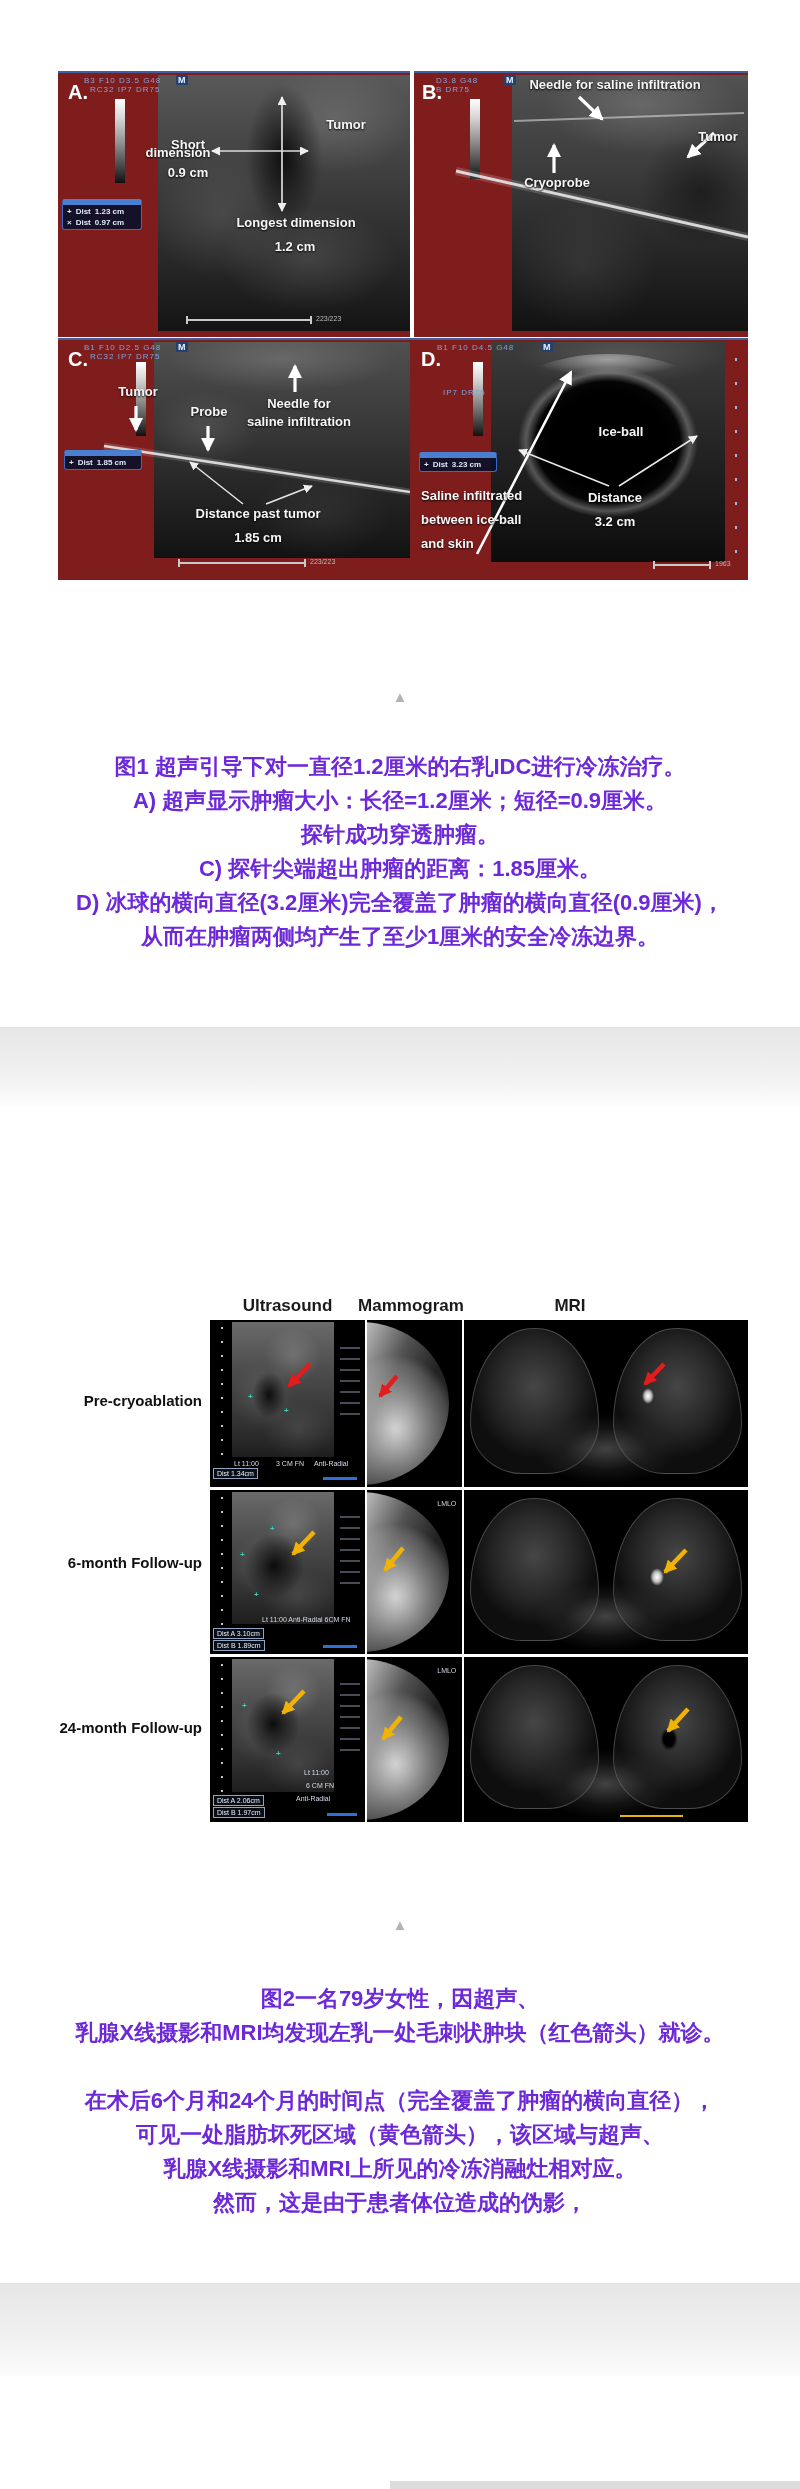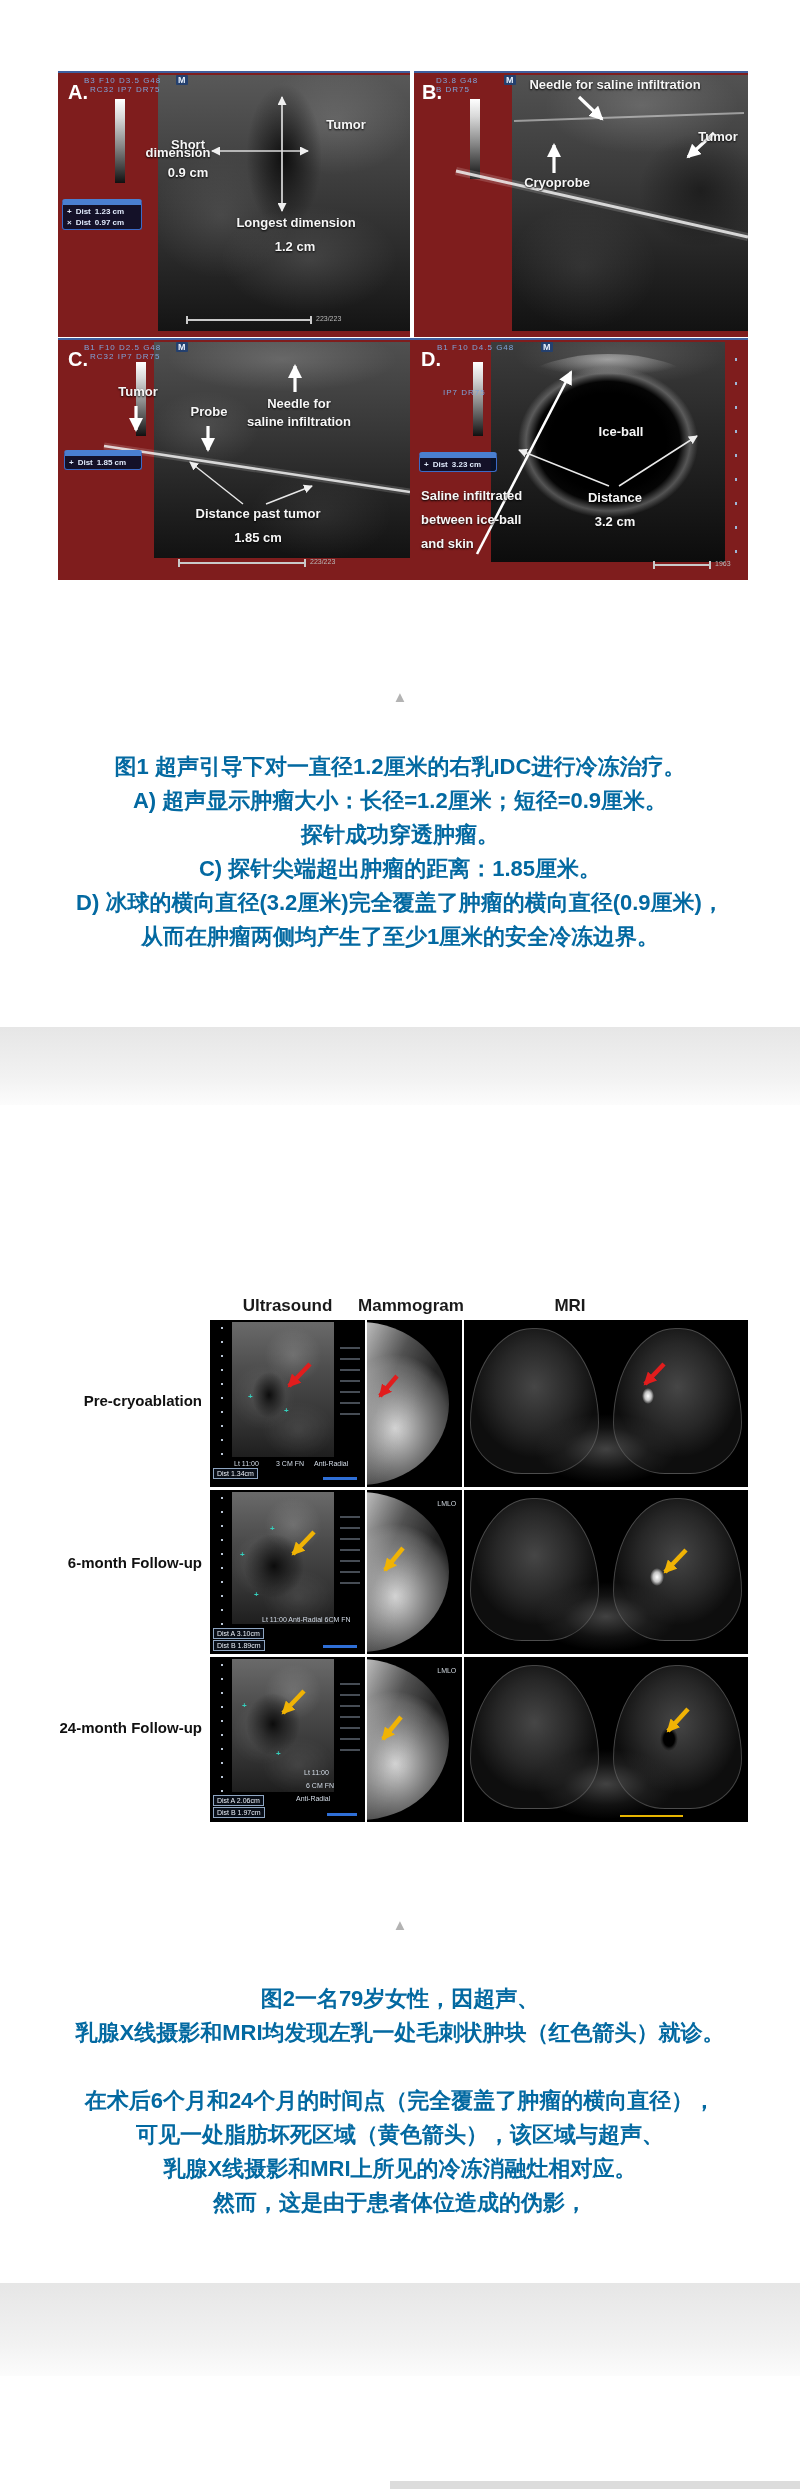--- a/index.html
+++ b/index.html
@@ -46,21 +46,21 @@
   .meas-row{display:flex;gap:4px;padding:1px 4px;white-space:nowrap;}
   .scl{position:absolute;height:2px;background:#c9c9c9;z-index:6;}
   .scl:before,.scl:after{content:"";position:absolute;top:-3px;width:2px;height:8px;background:#c9c9c9;}
   .scl:before{left:0;}.scl:after{right:0;}
   .scl-txt{position:absolute;font-size:7px;color:#b9b9b9;z-index:6;}
   .ov{position:absolute;left:0;top:0;z-index:5;}
   .rticks{position:absolute;width:2px;z-index:6;
       background:repeating-linear-gradient(180deg,#9fb6d6 0 3px,transparent 3px 24px);}
   
   .tri{position:absolute;left:0;width:100%;text-align:center;color:#b3b3b3;font-size:15px;}
-  .cap{position:absolute;left:0;width:100%;text-align:center;font-weight:bold;color:#0369a1;
+  .cap{position:absolute;left:0;width:100%;text-align:center;font-weight:bold;color:#6d28d9;
        font-size:22px;line-height:34px;}
   .cap div{min-height:34px;}
   .band{position:absolute;left:0;width:100%;background:linear-gradient(180deg,#e6e6e6,#f2f2f2 65%,#fcfcfc);}
   .sliver{position:absolute;background:#dcdcdc;}
   
   .colhdr{position:absolute;text-align:center;font-weight:bold;font-size:17px;color:#1a1a1a;}
   .rowlbl{position:absolute;text-align:right;font-weight:bold;font-size:15px;color:#111;}
   .g2cell{position:absolute;background:#000;overflow:hidden;}
   .tex2{position:absolute;left:14%;top:1%;width:66%;height:81%;
       background:

